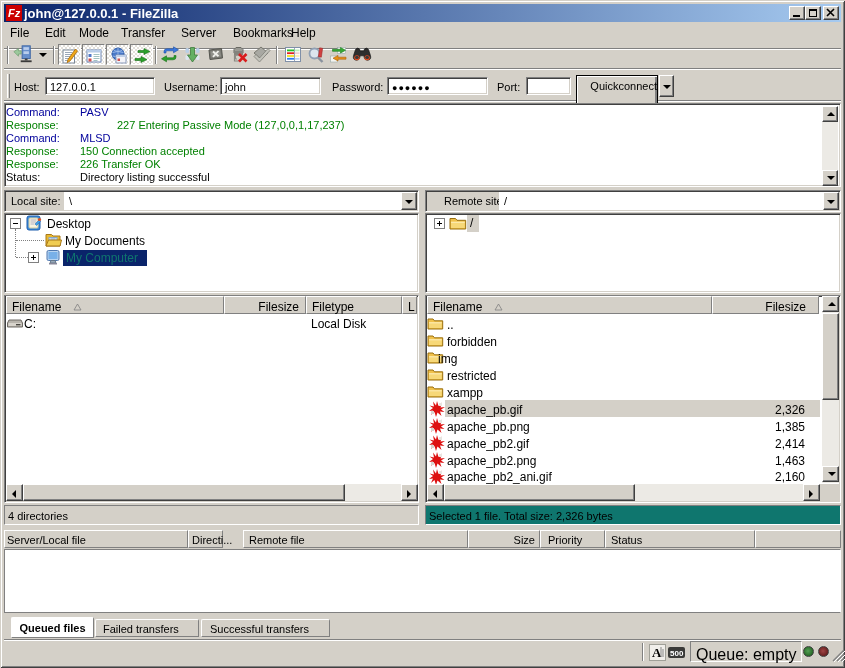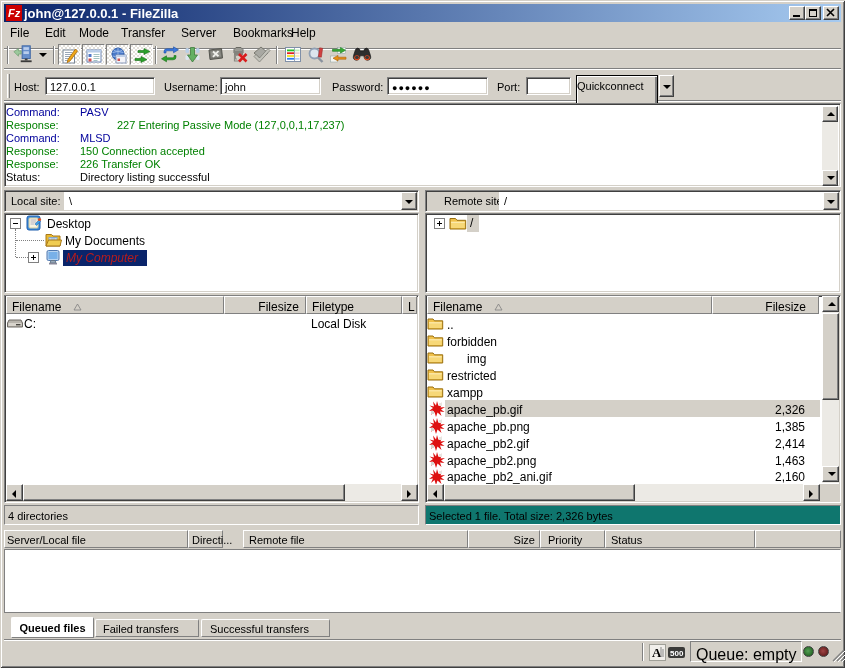--- a/index.html
+++ b/index.html
@@ -193,21 +193,21 @@
   <div id="qcbar" class="abs">
     <div style="position:absolute;left:3px;top:4px;width:3px;height:24px;border-left:1px solid #fff;border-right:1px solid #808080;"></div>
     <span class="qclabel" style="left:10px;">Host:</span>
     <div class="field" style="left:41px; width:110px;">127.0.0.1</div>
     <span class="qclabel" style="left:160px;">Username:</span>
     <div class="field" style="left:216px; width:101px;">john</div>
     <span class="qclabel" style="left:328px;">Password:</span>
     <div class="field" style="left:383px; width:101px; font-size:9px; letter-spacing:1px; padding-top:5px;">●●●●●●</div>
     <span class="qclabel" style="left:493px;">Port:</span>
     <div class="field" style="left:522px; width:45px;"></div>
-    <div class="abs" style="left:572px; top:5px; width:82px; height:40px; background:#d4d0c8; border:1px solid #000; box-shadow: inset 1px 1px 0 #fff, inset -1px -1px 0 #808080, inset -2px -2px 0 #808080; text-align:left; padding-top:4px;">Quickconnect</div>
+    <div class="abs" style="left:572px; top:5px; width:82px; height:40px; background:#d4d0c8; border:1px solid #000; box-shadow: inset 1px 1px 0 #fff, inset -1px -1px 0 #808080, inset -2px -2px 0 #808080; text-align:right; padding-top:4px;">Quickconnect</div>
     <div class="abs" style="left:655px; top:5px; width:15px; height:22px; background:#d4d0c8; border:1px solid; border-color:#fff #404040 #404040 #fff; box-shadow: inset -1px -1px 0 #808080;">
       <div class="arrow down" style="left:3px; top:9px;"></div>
     </div>
   </div>
 
   <div id="logbox" class="abs sunken">
     <div class="logline cmd" style="top:2px;">Command:</div>
       <div class="logline logval cmd" style="top:2px;">PASV</div>
     <div class="logline resp" style="top:15px;">Response:</div>
       <div class="logline logval resp" style="top:15px;margin-left:37px;">227 Entering Passive Mode (127,0,0,1,17,237)</div>
@@ -270,21 +270,21 @@
     <div style="position:absolute; left:2px; top:4px; width:5px; height:1px; background:#000;"></div>
     <div style="position:absolute; left:4px; top:2px; width:1px; height:5px; background:#000;"></div>
   </div>
   <svg class="abs" style="left:45px; top:249px;" width="17" height="17">
     <rect x="2" y="1.5" width="12" height="10" rx="1.5" fill="#b8d4f0" stroke="#5078b0"></rect>
     <rect x="3.5" y="3" width="9" height="7" fill="#78b0e8"></rect>
     <path d="M6,11.5 L10,11.5 L11,14 L5,14 Z" fill="#9ab" stroke="#678"></path>
     <rect x="4" y="14" width="8" height="1.5" fill="#889"></rect>
   </svg>
   <div class="abs" style="left:63px; top:249.5px; width:84px; height:16px; background:#0a246a;"></div>
-  <div class="abs treetext" style="left:66px; top:251px; color:#b91c1c;font-style:italic;">My Computer</div>
+  <div class="abs treetext" style="left:66px; top:251px; color:#0f766e;">My Computer</div>
 
   <div class="abs sunken treebox" style="left:425px; top:213px; width:416px; height:80px;"></div>
   <div class="abs" style="left:434px; top:218px; width:11px; height:11px; background:#fff; border:1px solid #808080; box-sizing:border-box;">
     <div style="position:absolute; left:2px; top:4px; width:5px; height:1px; background:#000;"></div>
     <div style="position:absolute; left:4px; top:2px; width:1px; height:5px; background:#000;"></div>
   </div>
   <svg class="abs" style="left:449px; top:215px;" width="18" height="17">
     <path d="M1,3.5 L6.5,3.5 L8,5.3 L16.7,5.3 L16.7,14 L1,14 Z" fill="#f0c14b" stroke="#996f0f"></path>
     <path d="M2,6.6 L15.7,6.6 L15.7,13 L2,13 Z" fill="#f7d878"></path>
     <path d="M2,7.4 L15.7,7.4" stroke="#fce9ab" stroke-width="1.2"></path>
@@ -335,21 +335,21 @@
       <path d="M1,3 L6,3 L7.5,4.8 L15.7,4.8 L15.7,13 L1,13 Z" fill="#f0c14b" stroke="#996f0f"></path>
       <path d="M2,6 L14.7,6 L14.7,12 L2,12 Z" fill="#f7d878" stroke="none"></path>
       <path d="M2,6.8 L14.7,6.8" stroke="#fce9ab" stroke-width="1.2"></path>
     </svg>
   <div class="abs row" style="left:447px; top:335px;">forbidden</div>
   <svg class="abs" style="left:427px; top:350px;" width="17" height="15">
       <path d="M1,3 L6,3 L7.5,4.8 L15.7,4.8 L15.7,13 L1,13 Z" fill="#f0c14b" stroke="#996f0f"></path>
       <path d="M2,6 L14.7,6 L14.7,12 L2,12 Z" fill="#f7d878" stroke="none"></path>
       <path d="M2,6.8 L14.7,6.8" stroke="#fce9ab" stroke-width="1.2"></path>
     </svg>
-  <div class="abs row" style="left:467px; top:352px;text-align:center;">img</div>
+  <div class="abs row" style="left:438px; top:352px;text-align:center;">img</div>
   <svg class="abs" style="left:427px; top:367px;" width="17" height="15">
       <path d="M1,3 L6,3 L7.5,4.8 L15.7,4.8 L15.7,13 L1,13 Z" fill="#f0c14b" stroke="#996f0f"></path>
       <path d="M2,6 L14.7,6 L14.7,12 L2,12 Z" fill="#f7d878" stroke="none"></path>
       <path d="M2,6.8 L14.7,6.8" stroke="#fce9ab" stroke-width="1.2"></path>
     </svg>
   <div class="abs row" style="left:447px; top:369px;">restricted</div>
   <svg class="abs" style="left:427px; top:384px;" width="17" height="15">
       <path d="M1,3 L6,3 L7.5,4.8 L15.7,4.8 L15.7,13 L1,13 Z" fill="#f0c14b" stroke="#996f0f"></path>
       <path d="M2,6 L14.7,6 L14.7,12 L2,12 Z" fill="#f7d878" stroke="none"></path>
       <path d="M2,6.8 L14.7,6.8" stroke="#fce9ab" stroke-width="1.2"></path>

